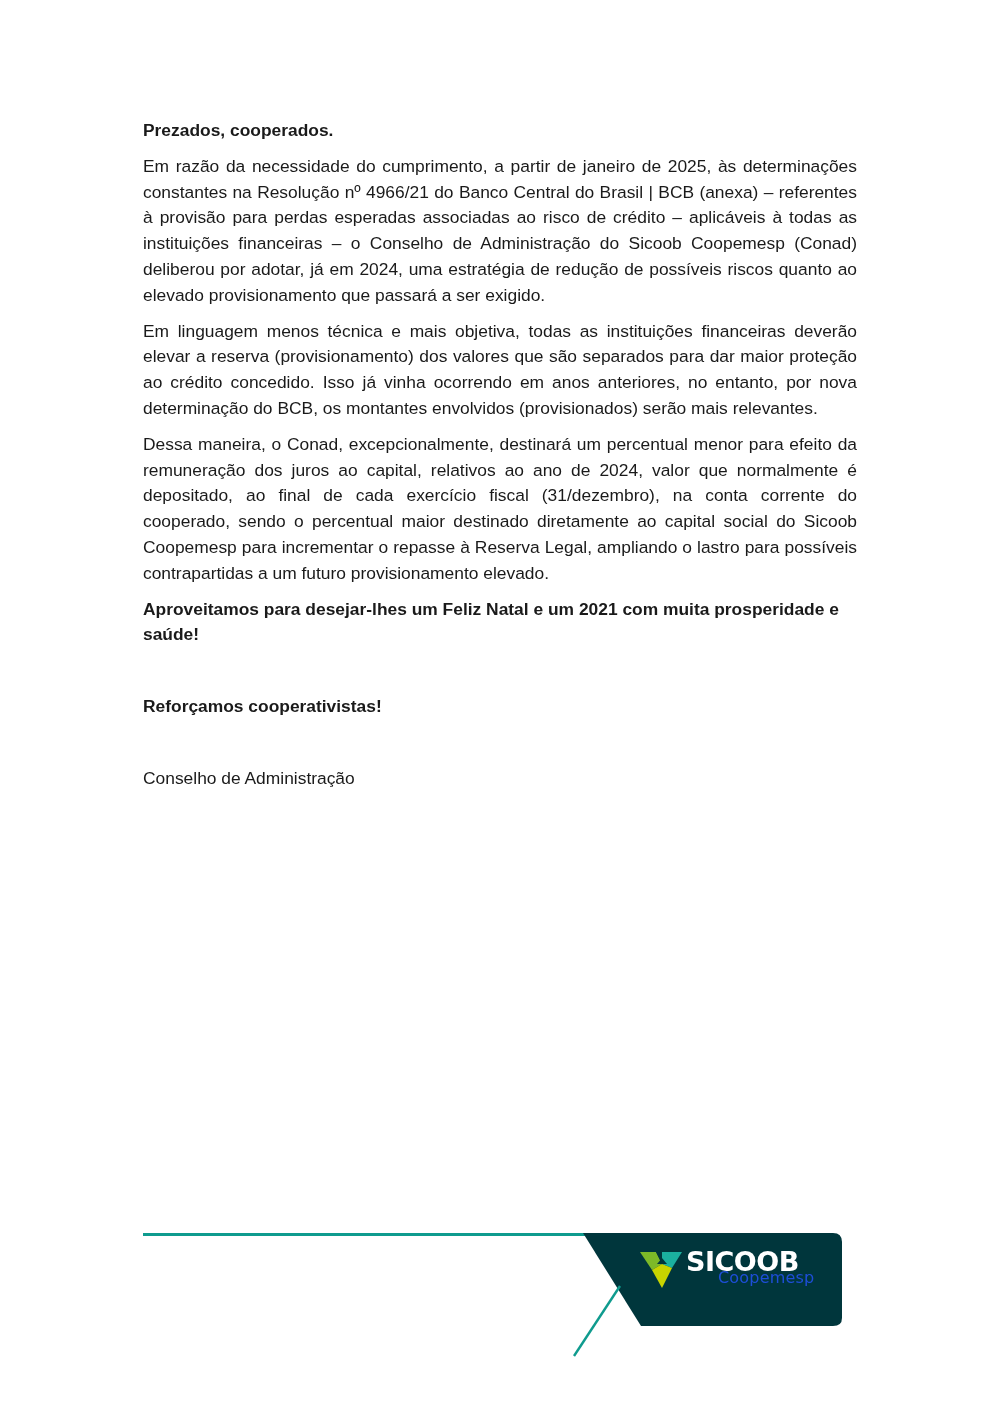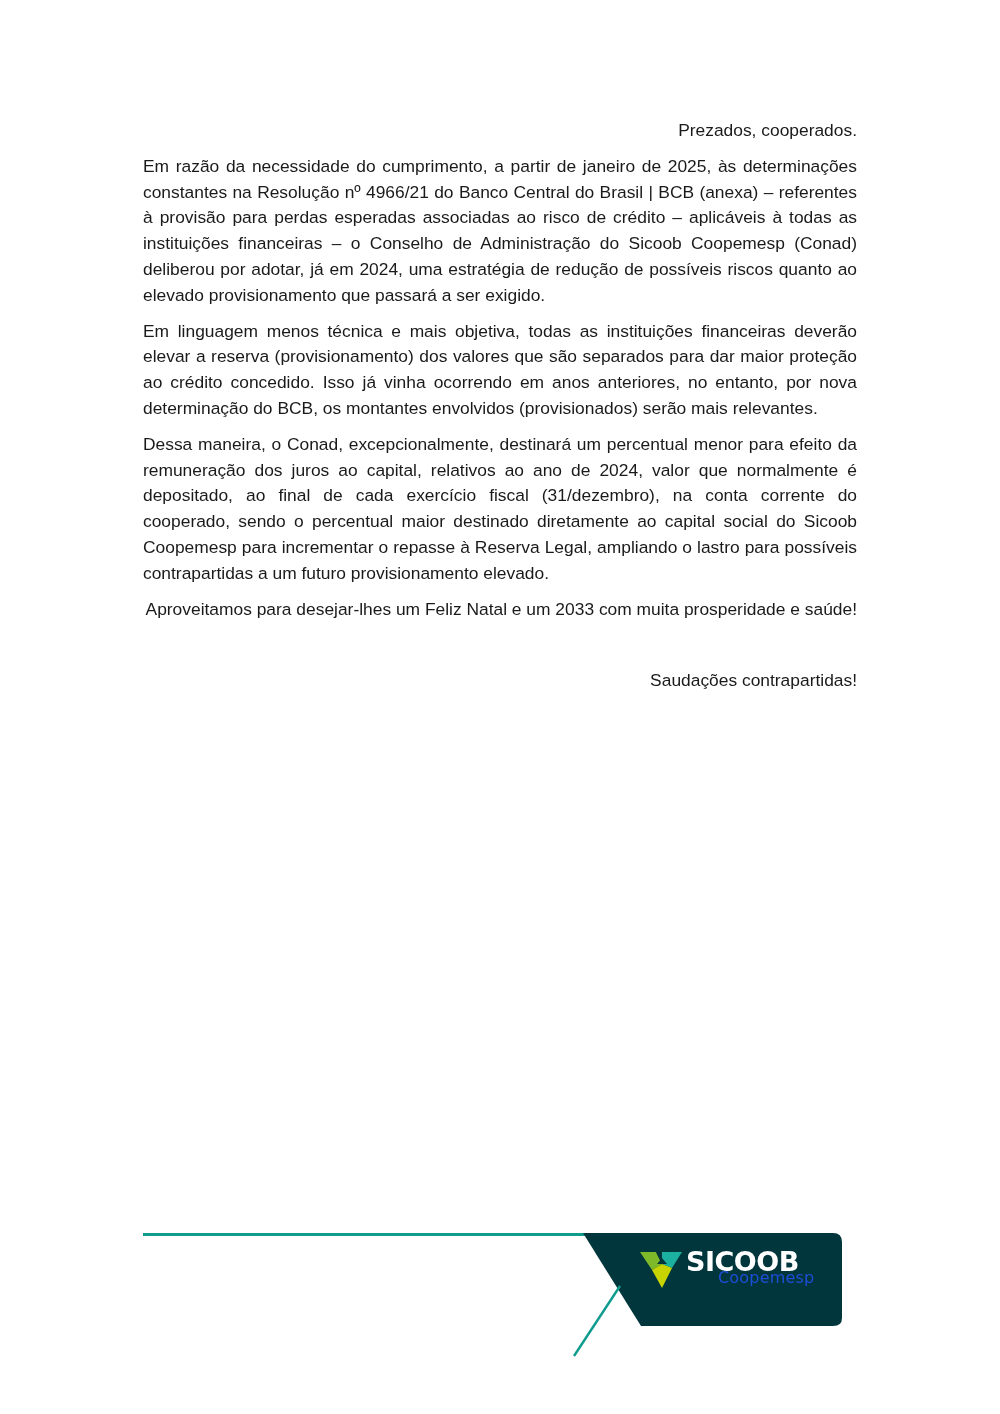--- a/index.html
+++ b/index.html
@@ -2,21 +2,21 @@
 <html><head>
 <meta charset="utf-8">
 <style>
   html, body { margin: 0; padding: 0; background: #ffffff; }
   body { width: 1000px; height: 1414px; position: relative; overflow: hidden;
          font-family: "Liberation Sans", "DejaVu Sans", sans-serif; color: #1a1a1a; }
   .page { position: absolute; left: 0; top: 0; width: 1000px; height: 1414px; }
   .body-text { position: absolute; left: 143px; top: 118px; width: 714px;
                font-size: 17.4px; line-height: 25.8px; }
   .para { margin: 0 0 10px 0; text-align: justify; }
-  .para.left { text-align: right; }
+  .para.left { text-align: left; font-weight: bold; }
   .spacer-lg { height: 36px; }
   .spacer-md { height: 36px; }
   .sig { margin: 0 0 12px 0; }
 
   .footer-line { position: absolute; left: 143px; top: 1233px; width: 444px; height: 3px; background: #0f9b8e; }
   .footer-panel { position: absolute; left: 583px; top: 1233px; width: 260px; height: 94px; }
   .footer-panel svg { display: block; }
   .footer-diag { position: absolute; left: 570px; top: 1280px; width: 60px; height: 80px; }
   .logo { position: absolute; left: 640px; top: 1248px; width: 200px; height: 60px; }
   .logo-icon { position: absolute; left: 0; top: 2px; width: 44px; height: 40px; }
@@ -28,24 +28,25 @@
 </head>
 <body>
 
 <div class="page">
 
   <div class="body-text">
     <p class="para left">Prezados, cooperados.</p>
     <p class="para">Em razão da necessidade do cumprimento, a partir de janeiro de 2025, às determinações constantes na Resolução nº 4966/21 do Banco Central do Brasil | BCB (anexa) – referentes à provisão para perdas esperadas associadas ao risco de crédito – aplicáveis à todas as instituições financeiras – o Conselho de Administração do Sicoob Coopemesp (Conad) deliberou por adotar, já em 2024, uma estratégia de redução de possíveis riscos quanto ao elevado provisionamento que passará a ser exigido.</p>
     <p class="para">Em linguagem menos técnica e mais objetiva, todas as instituições financeiras deverão elevar a reserva (provisionamento) dos valores que são separados para dar maior proteção ao crédito concedido. Isso já vinha ocorrendo em anos anteriores, no entanto, por nova determinação do BCB, os montantes envolvidos (provisionados) serão mais relevantes.</p>
     <p class="para">Dessa maneira, o Conad, excepcionalmente, destinará um percentual menor para efeito da remuneração dos juros ao capital, relativos ao ano de 2024, valor que normalmente é depositado, ao final de cada exercício fiscal (31/dezembro), na conta corrente do cooperado, sendo o percentual maior destinado diretamente ao capital social do Sicoob Coopemesp para incrementar o repasse à Reserva Legal, ampliando o lastro para possíveis contrapartidas a um futuro provisionamento elevado.</p>
-    <p class="para left">Aproveitamos para desejar-lhes um Feliz Natal e um 2033 com muita prosperidade e saúde!</p>
+    <p class="para left">Aproveitamos para desejar-lhes um Feliz Natal e um 2021 com muita prosperidade e saúde!</p>
     <div class="spacer-lg"></div>
-    <p class="para left">Saudações contrapartidas!</p>
+    <p class="para left">Reforçamos cooperativistas!</p>
     <div class="spacer-md"></div>
+    <p class="sig">Conselho de Administração</p>
   </div>
 
   <div class="footer-line"></div>
 
   <div class="footer-panel">
     <svg width="260" height="94" viewBox="0 0 260 94">
       <path d="M0,0 L250,0 Q259,0 259,9 L259,85 Q259,93 250,93 L58,93 Z" fill="#00363c"></path>
     </svg>
   </div>
 

